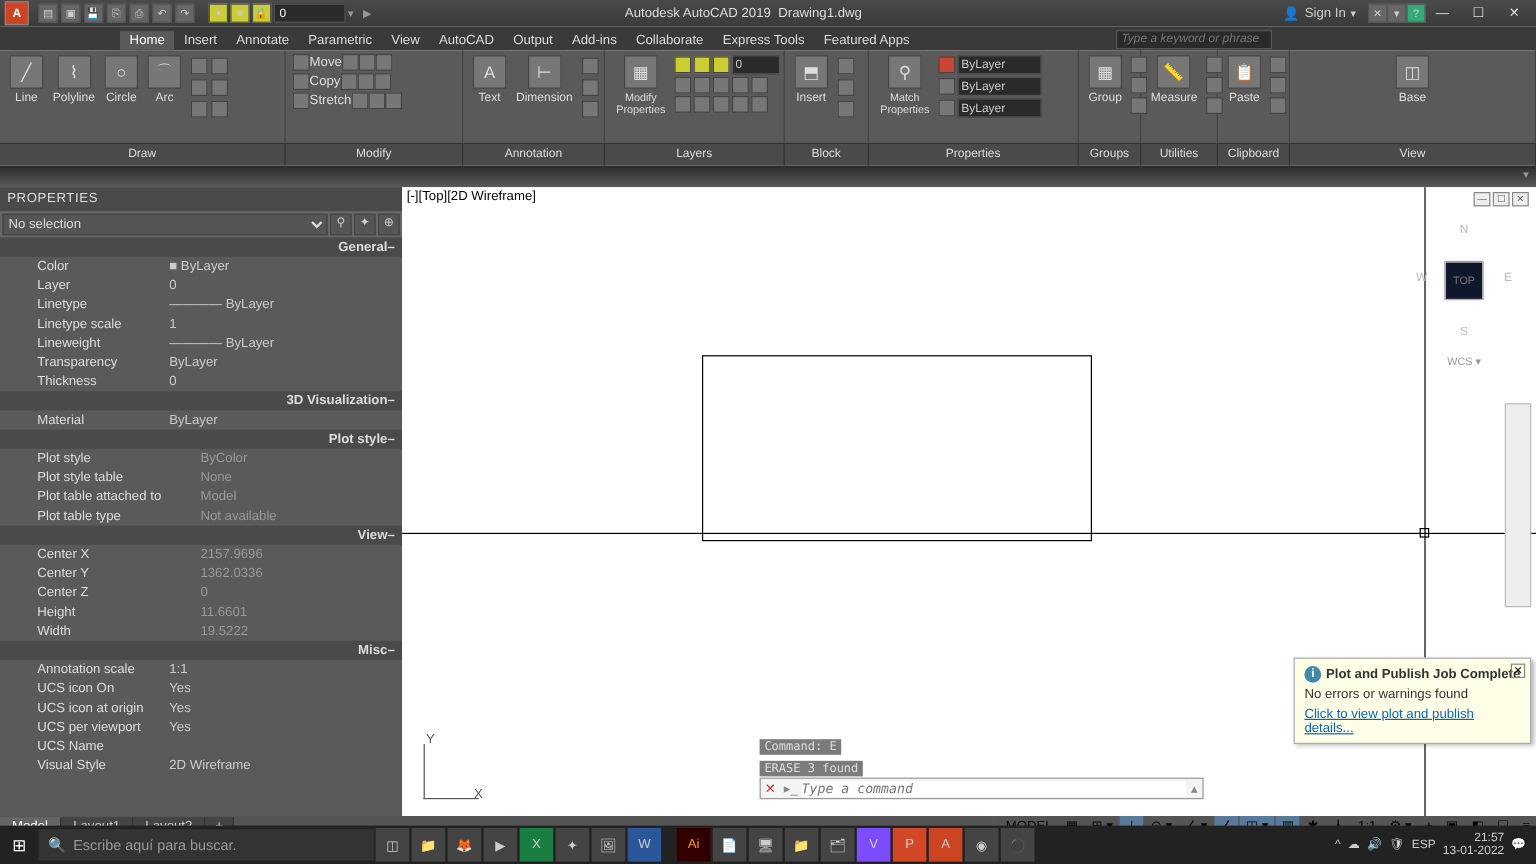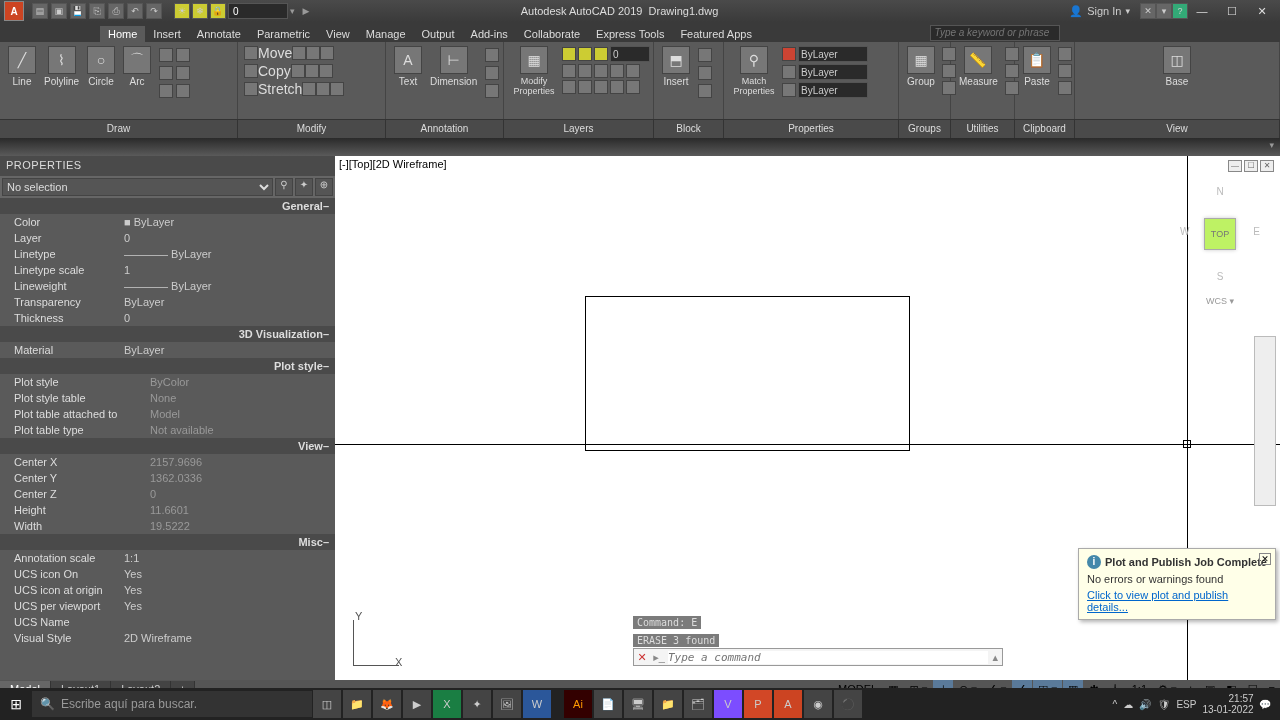--- a/index.html
+++ b/index.html
@@ -21,42 +21,42 @@
 
 .menu-bar { height: 20px; background: #3a3a3a; display: flex; align-items: end; padding-left: 100px; font-size: 11px; }
 .menu-tab { padding: 2px 8px; color: #ddd; border: none; }
 .menu-tab.active { background: #5a5a5a; color: #fff; }
 
 
 .ribbon { height: 78px; background: #5a5a5a; display: flex; border-bottom: 1px solid #333; }
 .ribbon-panel { border-right: 1px solid #444; display: flex; flex-direction: column; position: relative; padding: 2px 4px 0 4px; }
 .tool-col { display: flex; flex-direction: column; align-items: center; color: #ddd; font-size: 10px; padding: 2px 4px; }
 .tool-icon { width: 28px; height: 28px; background: #777; border: 1px solid #444; margin-bottom: 2px; display:flex;align-items:center;justify-content:center;font-size:14px;}
-.tool-row { display: flex; align-items: center; gap: 0; color: #ddd; font-size: 14px; padding: 1px 2px; }
+.tool-row { display: flex; align-items: center; gap: 0; color: #ddd; font-size: 11px; padding: 1px 2px; }
 .sm-icon { width: 14px; height: 14px; background: #777; border: 1px solid #444; display:inline-block;}
 .bylayer-sel { width: 70px; height: 16px; background: #2a2a2a; border: 1px solid #555; color: #ccc; font-size: 10px; padding: 0 2px;}
 
 .panel-titles { height: 18px; background: #4a4a4a; display: flex; color: #ddd; font-size: 10px; }
 .pt { text-align: center; line-height: 18px; border-right: 1px solid #333; }
 
 
 .grad-strip { height: 18px; background: linear-gradient(#2a2a2a, #5a5a5a); position:relative;}
 .grad-strip::after { content:"▾"; position:absolute; right:6px; top:2px; color:#999; font-size:9px;}
 
 
 .main { display: flex; height: 524px; }
 
 
 .props { width: 335px; background: #5a5a5a; color: #ddd; font-size: 11px; display: flex; flex-direction: column; }
 .props-title { height: 20px; background: #4a4a4a; padding: 3px 6px; font-size: 11px; letter-spacing: 0.5px;}
 .props-sel { height: 22px; background: #666; display: flex; align-items: center; padding: 0 2px; gap: 2px; }
 .props-sel select { flex: 1; height: 18px; background: #555; border: 1px solid #444; color: #ddd; font-size: 11px;}
 .props-sel-btn { width: 18px; height: 18px; background: #555; border: 1px solid #444; text-align:center; font-size:10px; color:#ccc;}
 .cat { background: #4a4a4a; padding: 2px 6px; font-weight: bold; display: flex; justify-content: flex-end; font-size:11px;}
-.prop-row { display: flex; height: 16px; align-items: center; padding-left: 14px; font-size:11px;}
+.prop-row { display: flex; height: 16px; align-items: center; padding-left: 31px; font-size:11px;}
 .prop-label { width: 110px; }
 .prop-val { flex: 1; color: #ccc; }
 .prop-val.dim { color: #999; margin-left: 26px; }
 
 
 .canvas { flex: 1; background: #fff; position: relative; }
 .vp-label { position: absolute; top: 2px; left: 4px; font-size: 11px; color: #000; }
 .vp-ctrl { position: absolute; top: 4px; right: 6px; display:flex; gap:2px;}
 .vp-ctrl span{ width:14px; height:12px; border:1px solid #888; font-size:8px; text-align:center; line-height:10px; color:#666; background:#eee;}
 .crosshair-v { position: absolute; left: 852px; top: 0; width: 1px; height: 100%; background: #000; }
@@ -67,21 +67,21 @@
 .ucs-y { position: absolute; left: 20px; bottom: 58px; }
 .ucs-x { position: absolute; left: 60px; bottom: 12px; }
 .ucs-ax { position:absolute; left:14px; bottom:10px; width:50px; height:50px;}
 .ucs-ax::before { content:""; position:absolute; left:4px; bottom:4px; width:1px; height:46px; background:#555;}
 .ucs-ax::after { content:""; position:absolute; left:4px; bottom:4px; width:46px; height:1px; background:#555;}
 .viewcube { position: absolute; top: 30px; right: 20px; width: 80px; height: 120px; color:#bbb; font-size:10px; text-align:center;}
 .viewcube .n{position:absolute;top:0;left:50%;transform:translateX(-50%);}
 .viewcube .s{position:absolute;bottom:24px;left:50%;transform:translateX(-50%);}
 .viewcube .w{position:absolute;top:40px;left:0;}
 .viewcube .e{position:absolute;top:40px;right:0;}
-.viewcube .top{position:absolute;top:32px;left:50%;transform:translateX(-50%);width:32px;height:32px;border:1px solid #aaa;background:#bef264;color:#777;line-height:30px;font-size:9px;box-shadow:0 0 4px #ccc;}
+.viewcube .top{position:absolute;top:32px;left:50%;transform:translateX(-50%);width:32px;height:32px;border:1px solid #aaa;background:#0f172a;color:#777;line-height:30px;font-size:9px;box-shadow:0 0 4px #ccc;}
 .viewcube .wcs{position:absolute;bottom:0;left:50%;transform:translateX(-50%);color:#999;font-size:9px;}
 .navbar { position:absolute; right:4px; top:180px; width:22px; height:170px; background:#eee; border:1px solid #bbb;}
 
 
 .cmd-area { position: absolute; left: 298px; bottom: 14px; width: 330px; }
 .cmd-hist { background: rgba(100,100,100,0.85); color: #ddd; font-size: 10px; padding: 1px 4px; margin-bottom: 1px; display:inline-block; font-family: Consolas, monospace;}
 .cmd-line { height: 18px; background: #f4f4f4; border: 1px solid #999; display: flex; align-items: center; font-size: 11px; font-family: Consolas, monospace; width: 370px;}
 .cmd-line .x { width: 16px; text-align: center; color: #c33; }
 .cmd-line .p { width: 18px; text-align:center; color:#888;}
 .cmd-line input { flex: 1; border: none; outline: none; font-style: italic; color: #999; font-size: 11px; font-family: Consolas, monospace;}
@@ -150,21 +150,21 @@
     <div class="win-btn">✕</div>
   </div>
 </div>
 
 <div class="menu-bar">
   <div class="menu-tab active">Home</div>
   <div class="menu-tab">Insert</div>
   <div class="menu-tab">Annotate</div>
   <div class="menu-tab">Parametric</div>
   <div class="menu-tab">View</div>
-  <div class="menu-tab">Manage</div>
+  <div class="menu-tab">AutoCAD</div>
   <div class="menu-tab">Output</div>
   <div class="menu-tab">Add-ins</div>
   <div class="menu-tab">Collaborate</div>
   <div class="menu-tab">Express Tools</div>
   <div class="menu-tab">Featured Apps</div>
 </div>
 
 <div class="ribbon">
 
   <div class="ribbon-panel" style="width:238px">

